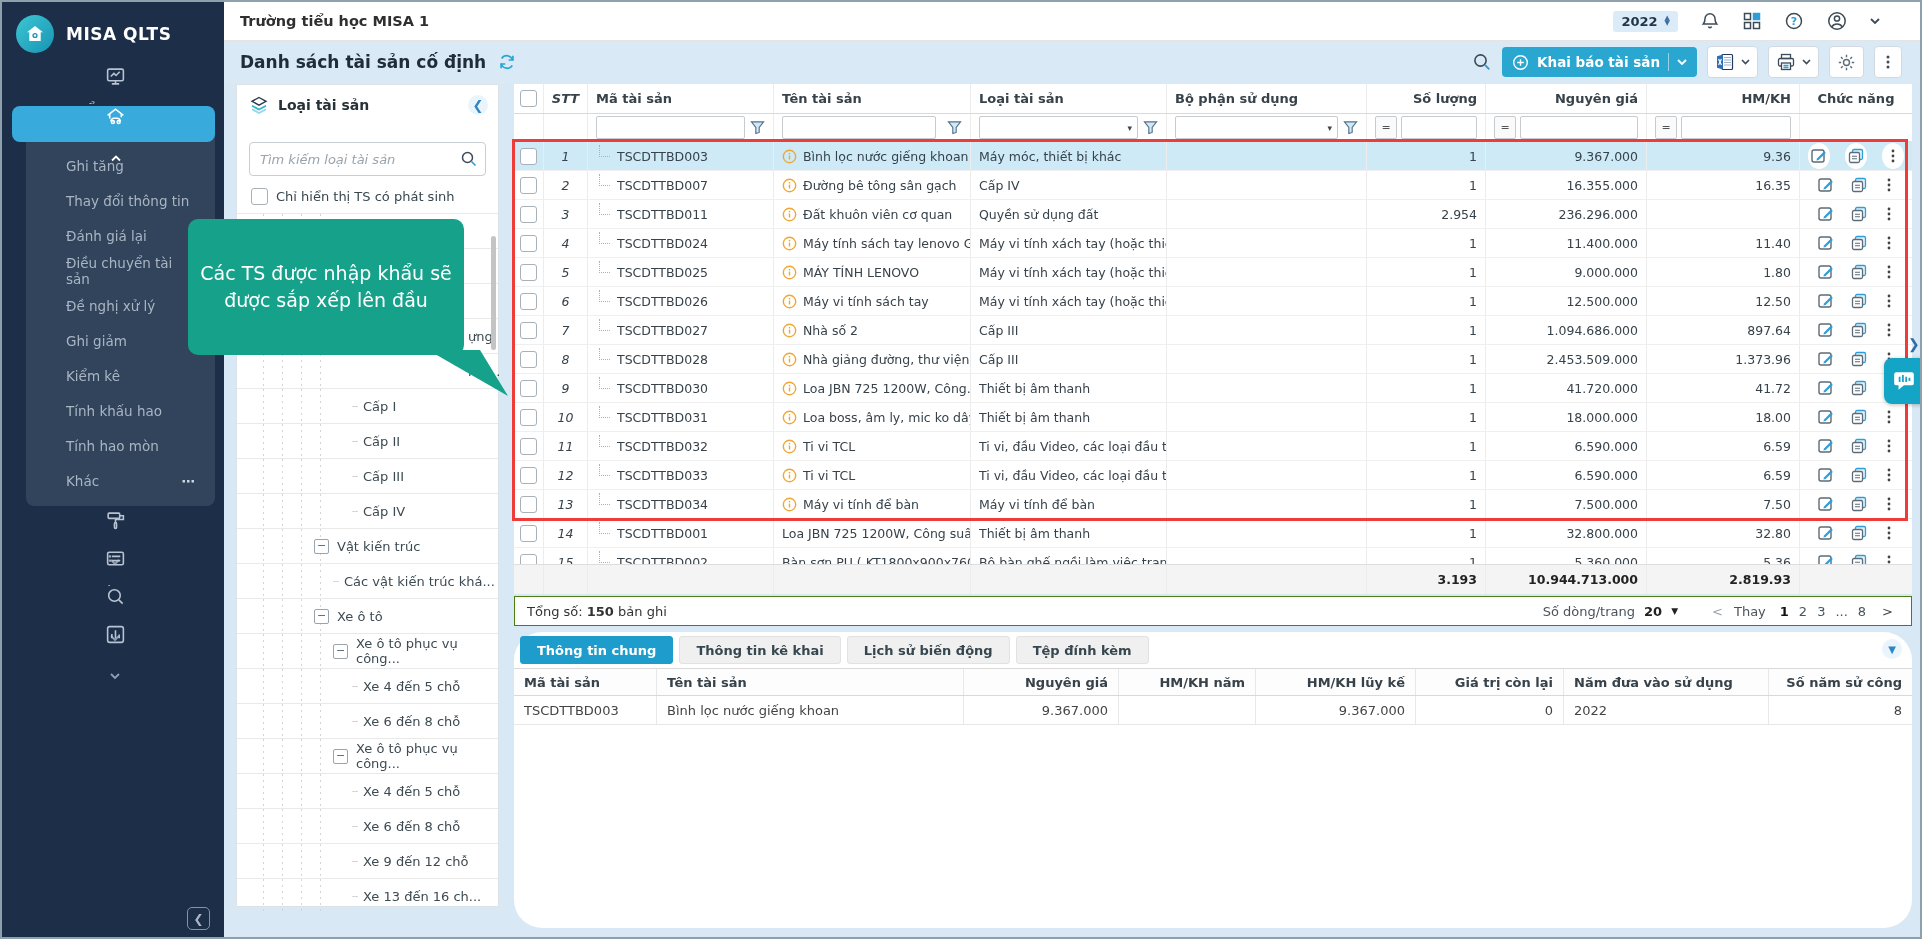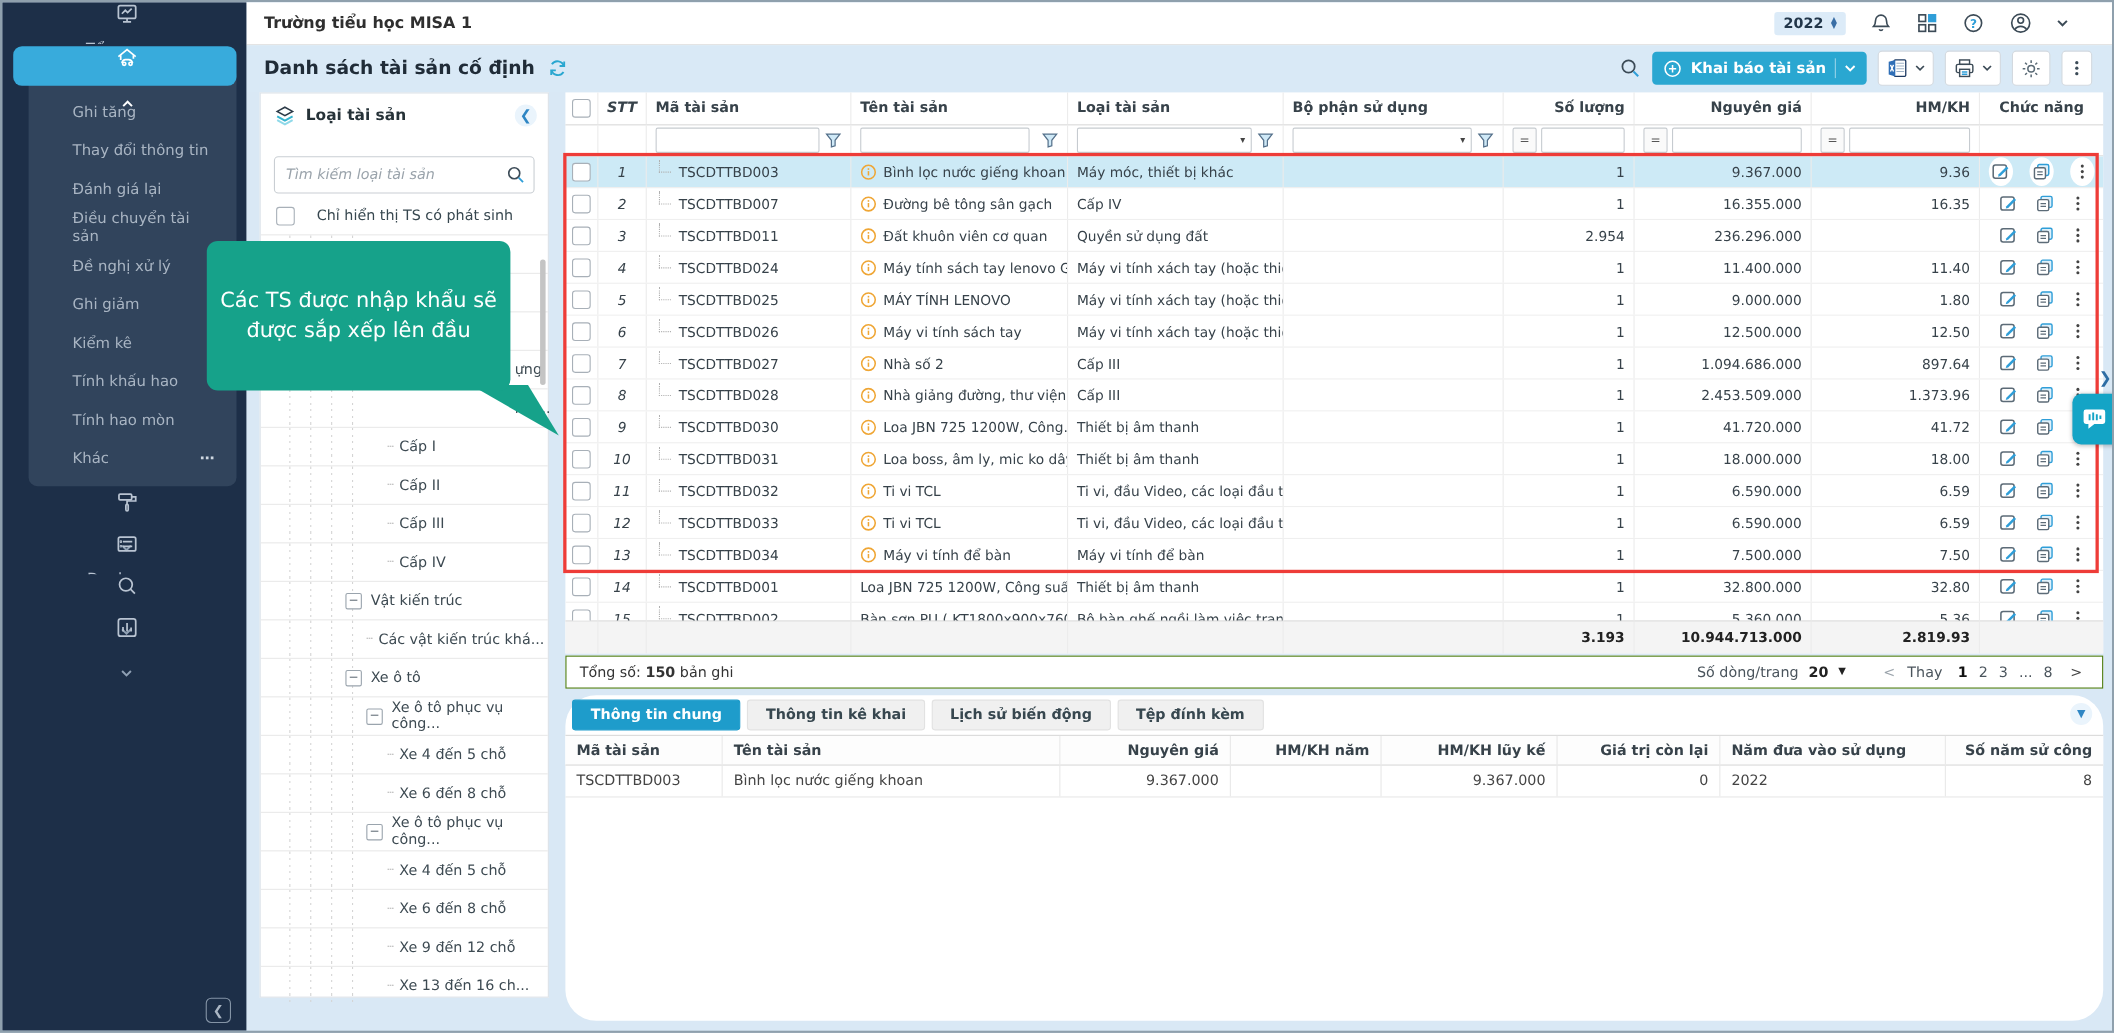--- a/index.html
+++ b/index.html
@@ -43,21 +43,21 @@
   .wbtn{background:#fff;border:1px solid #d3d9df;border-radius:4px;height:30px;display:flex;align-items:center;padding:0 7px;gap:6px;cursor:pointer;}
   
   .tree-card{position:absolute;left:234px;top:82px;width:263px;height:823px;background:#fff;border:1px solid #dbe2e8;box-sizing:border-box;z-index:6;}
   .tree-head{display:flex;align-items:center;gap:9px;padding:10px 10px 6px 12px;}
   .tree-title{font-size:14px;font-weight:bold;color:#263238;flex:1;}
   .tree-collapse{width:20px;height:20px;border-radius:50%;background:#eaf4fc;color:#2f86c4;font-size:13px;display:flex;align-items:center;justify-content:center;cursor:pointer;}
   .tree-search{margin:21px 12px 10px;position:relative;}
   .tree-search input{width:100%;height:34px;box-sizing:border-box;border:1px solid #c9ced3;border-radius:4px;padding:0 30px 0 10px;font-size:13px;font-style:italic;color:#555;outline:none;font-family:inherit;}
   .tree-search input::placeholder{color:#9aa3ab;font-style:italic;}
   .tree-search .mag{position:absolute;right:8px;top:8px;}
-  .tree-check{display:flex;align-items:center;gap:20px;padding:2px 12px 8px 14px;font-size:13px;color:#37474f;}
+  .tree-check{display:flex;align-items:center;gap:8px;padding:2px 12px 8px 14px;font-size:13px;color:#37474f;}
   .cbx{width:15px;height:15px;border:1px solid #a8b0b8;border-radius:3px;background:#fff;flex:none;}
   .tree-list{position:relative;}
   .tree-row{height:35px;box-sizing:border-box;border-top:1px solid #e9e9e9;display:flex;align-items:center;font-size:13px;color:#3d4a52;position:relative;cursor:pointer;
     background-image:
       repeating-linear-gradient(to bottom,#d4d4d4 0 2px,transparent 2px 6px),
       repeating-linear-gradient(to bottom,#d4d4d4 0 2px,transparent 2px 6px),
       repeating-linear-gradient(to bottom,#d4d4d4 0 2px,transparent 2px 6px),
       repeating-linear-gradient(to bottom,#d4d4d4 0 2px,transparent 2px 6px);
     background-size:1px 100%,1px 100%,1px 100%,1px 100%;
     background-position:26px 0,45px 0,64px 0,83px 0;background-repeat:no-repeat;}
@@ -120,20 +120,30 @@
   .callout-tail{position:absolute;left:420px;top:348px;z-index:59;}
   
   .edge-arrow{position:absolute;left:1906px;top:334px;color:#2e6da4;font-size:14px;font-weight:bold;z-index:65;cursor:pointer;}
   .chat-fab{position:absolute;left:1882px;top:356px;width:40px;height:46px;background:#14a4c6;border-radius:8px 0 0 8px;display:flex;align-items:center;justify-content:center;z-index:66;cursor:pointer;box-shadow:0 1px 4px rgba(0,0,0,.25);}
   svg{display:block;}
 </style>
 </head>
 <body>
 
 <div class="sidebar">
+  <div class="logo-row">
+    <div class="logo-circle">
+      <svg width="22" height="22" viewBox="0 0 22 22">
+          <path d="M11 3l8 6.2h-2.3V18H5.3V9.2H3z" fill="#fff"></path>
+          <circle cx="11" cy="12.5" r="2.6" fill="#1794b4"></circle>
+          <circle cx="11" cy="12.5" r="1.2" fill="#fff"></circle>
+        </svg>
+    </div>
+    <div class="brand">MISA QLTS</div>
+  </div>
   <div class="side-item">
     <span class="icon-slot">
         <svg width="21" height="21" viewBox="0 0 20 20" fill="none" stroke="currentColor" stroke-width="1.5">
           <rect x="2.5" y="3" width="15" height="11" rx="1.5"></rect>
           <path d="M10 14v3M6.5 17h7"></path>
           <path d="M5.5 10l3-3 2 2 3.5-3.5"></path>
         </svg>
       </span>
     <span class="lbl">Tổng quan</span>
   </div>

